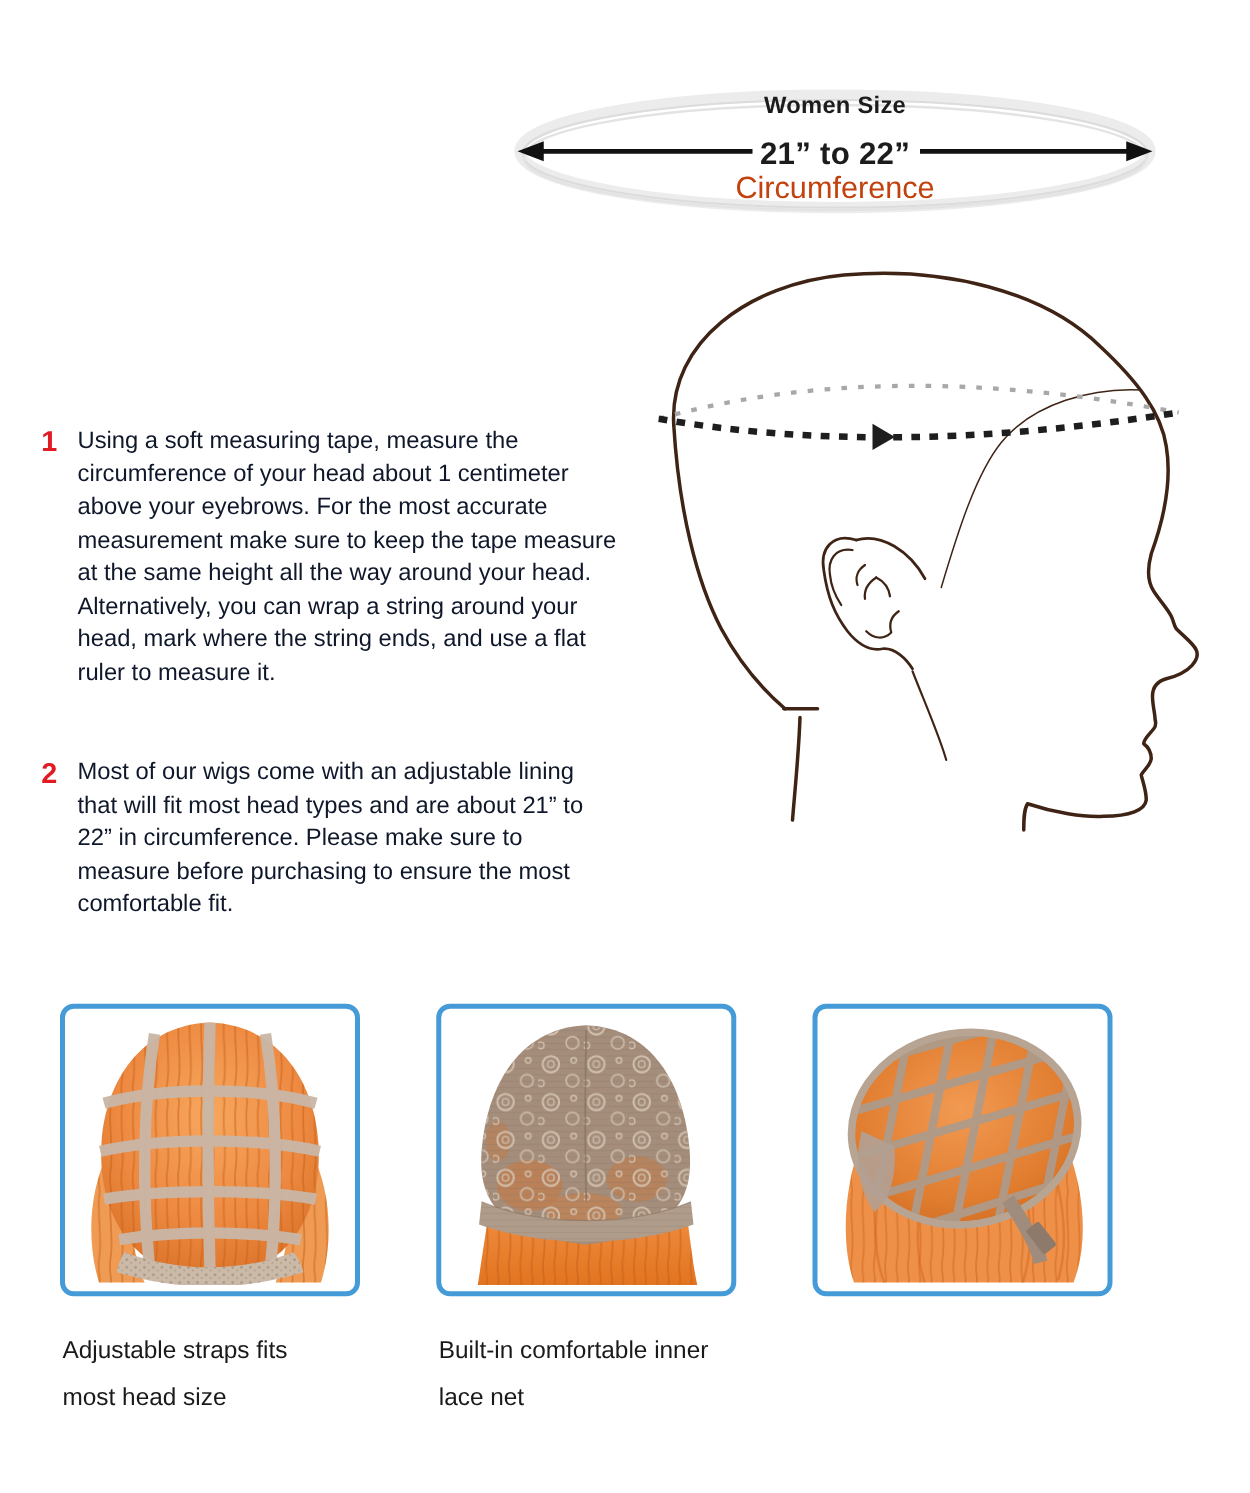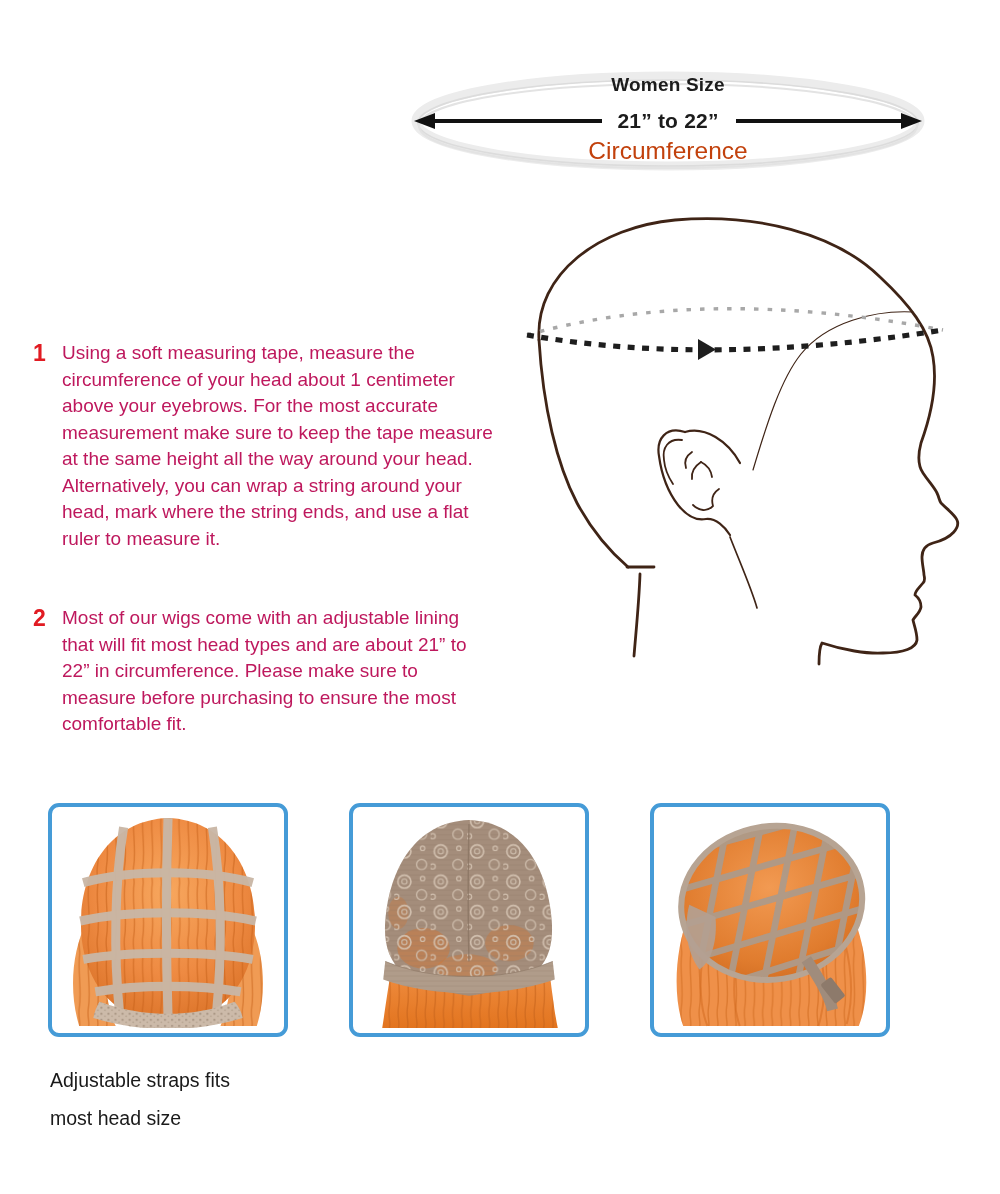--- a/index.html
+++ b/index.html
@@ -7,35 +7,35 @@
     position:relative; width:1000px; height:1194px; background:#ffffff;
     font-family:"Liberation Sans", sans-serif; overflow:hidden;
   }
 
   
   .tape-diagram { position:absolute; left:406px; top:60px; width:524px; height:135px; }
   .tape-diagram svg { position:absolute; left:0; top:0; }
   .tape-title { position:absolute; left:0; top:14px; width:100%; text-align:center;
     font-size:19px; font-weight:600; color:#1c1c1c; letter-spacing:.2px; }
   .tape-range { position:absolute; left:0; top:49px; width:100%; text-align:center;
-    font-size:21px; font-weight:600; color:#1c1c1c; letter-spacing:.2px; }
+    font-size:25px; font-weight:600; color:#1c1c1c; letter-spacing:.2px; }
   .tape-label { position:absolute; left:0; top:77px; width:100%; text-align:center;
     font-size:24.5px; font-weight:400; color:#c2410c; }
 
   
   .heading { position:absolute; left:61px; top:238px; margin:0;
     font-size:46px; font-weight:400; color:#55565a; letter-spacing:-1px; }
 
   
   .step { position:absolute; left:33px; width:478px; display:flex; align-items:flex-start; }
   .step-1 { top:340px; }
   .step-2 { top:605px; }
   .step-num { flex:0 0 24px; color:#e11b22; font-size:23px; font-weight:700; line-height:26px; }
   .step-text { margin:0; padding-left:5px; width:432px;
-    font-size:19px; line-height:26.5px; color:#be185d; }
+    font-size:19px; line-height:26.5px; color:#0f172a; }
 
   
   .head-illustration { position:absolute; left:515px; top:215px; }
 
   
   .features-row { position:absolute; left:48px; top:803px; width:882px;
     display:flex; justify-content:space-between; }
   .feature { margin:0; width:280px; }
   .photo-frame { box-sizing:border-box; width:240px; height:234px;
     border:4px solid #459bd7; border-radius:11px; padding:5px; background:#fff; }
@@ -196,20 +196,21 @@
           <ellipse cx="108" cy="155" rx="30" ry="14" fill="#d57a38" opacity="0.45"></ellipse>
           <ellipse cx="40" cy="100" rx="10" ry="16" fill="#cf7635" opacity="0.35"></ellipse>
           <path d="M110 8 C 57 10 31 56 27 108 C 24 150 44 174 110 182 C 176 174 195 150 192 108 C 188 56 163 10 110 8 Z" fill="url(#p2m)" opacity="0.5"></path>
           <path d="M110 8 C 57 10 31 56 27 108 C 24 150 44 174 110 182 C 176 174 195 150 192 108 C 188 56 163 10 110 8 Z" fill="url(#p2l)" opacity="0.9"></path>
           <path d="M110 12 C 109 60 109 110 110 148" stroke="#8a7463" stroke-width="1.4" fill="none" opacity="0.8"></path>
           <path d="M27 148 C 75 168 145 168 193 148 L 195 166 C 145 184 75 184 25 166 Z" fill="#b09c8a"></path>
           <path d="M27 148 C 75 168 145 168 193 148 L 195 166 C 145 184 75 184 25 166 Z" fill="url(#p2m)" opacity="0.4"></path>
           <path d="M27 148 C 75 168 145 168 193 148" stroke="#8a7463" stroke-width="1" fill="none" opacity="0.6"></path>
         </svg>
       </div>
+      <figcaption>Built-in comfortable inner lace net</figcaption>
     </figure>
 
     <figure class="feature">
       <div class="photo-frame">
         <svg viewBox="0 0 220 214">
           <defs>
             <radialGradient id="p3g" cx="0.5" cy="0.4" r="0.8">
               <stop offset="0" stop-color="#f29a52"></stop>
                 <stop offset="0.6" stop-color="#e07c2e"></stop>
                 <stop offset="1" stop-color="#c45f17"></stop>

